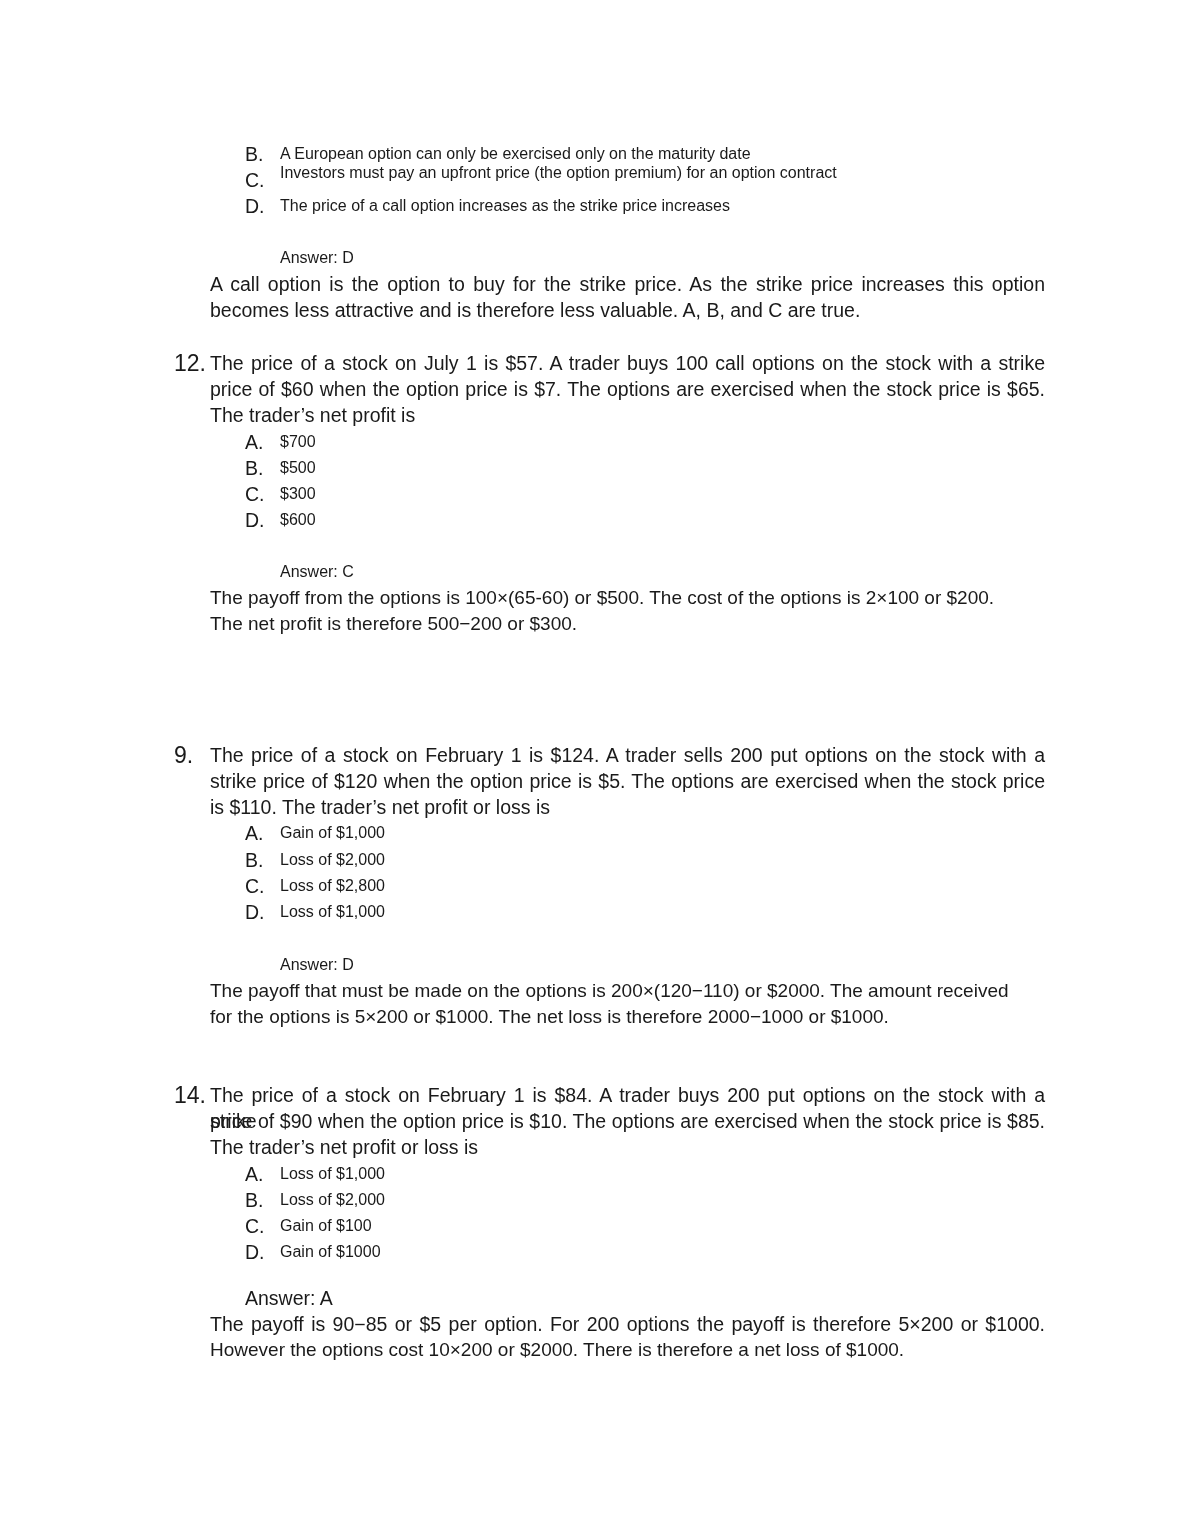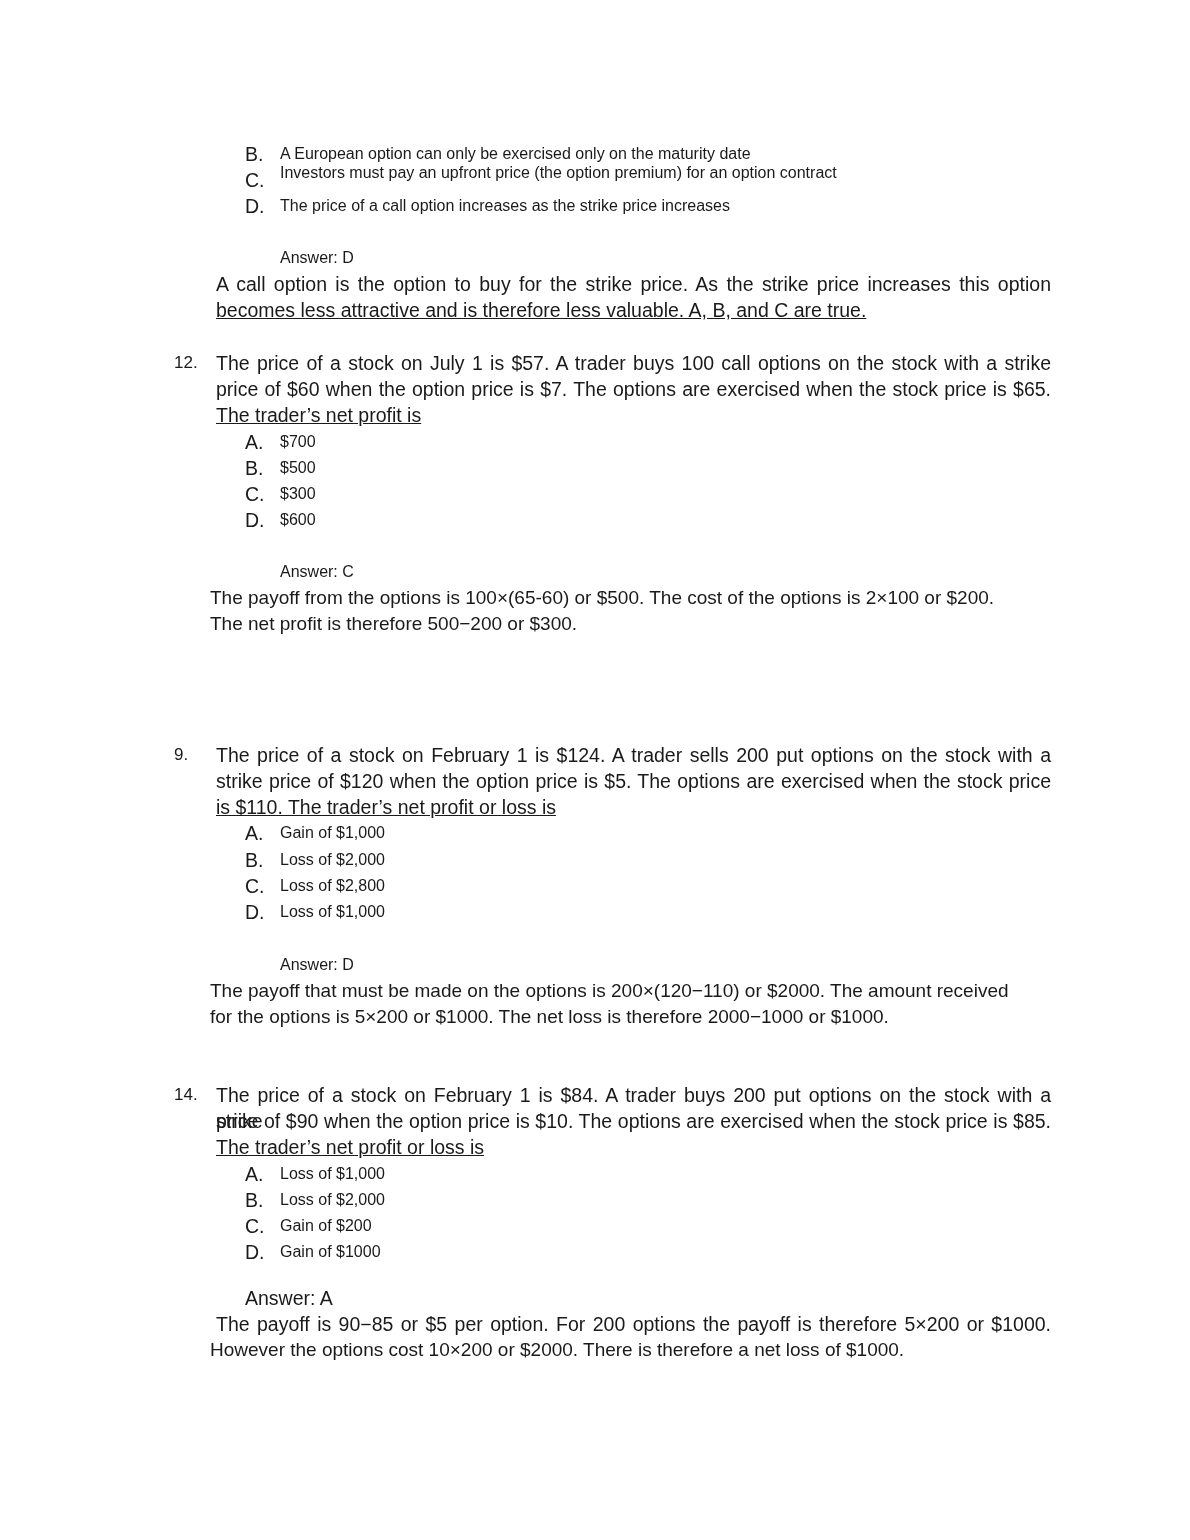--- a/index.html
+++ b/index.html
@@ -3,28 +3,27 @@
 <meta charset="utf-8">
 <style>
   html, body { margin: 0; padding: 0; background: #ffffff; }
   body {
     width: 1190px; height: 1540px; position: relative; overflow: hidden;
     font-family: "Liberation Sans", "DejaVu Sans", sans-serif;
     color: #1a1a1a;
   }
   .opt-letter { position: absolute; left: 245px; font-size: 19.5px; line-height: 26px; }
   .opt-text { position: absolute; left: 280px; font-size: 16px; line-height: 26px; white-space: nowrap; }
-  .qnum { position: absolute; left: 174px; font-size: 17px; line-height: 26px; }
+  .qnum { position: absolute; left: 174px; font-size: 23px; line-height: 26px; }
   .just {
     position: absolute; left: 210px; width: 835px;
     font-size: 19.5px; line-height: 26px; text-align: justify;
     text-align-last: justify;
-    margin-left: 6px;
   }
-  .just.last { text-align-last: left; text-decoration: underline; }
+  .just.last { text-align-last: left; }
   .plain { position: absolute; left: 210px; font-size: 19px; line-height: 26px; white-space: nowrap; }
 </style>
 </head>
 <body>
 
 <div>
   <span class="opt-letter" style="top:141px">B.</span>
   <span class="opt-text" style="top:141px">A European option can only be exercised only on the maturity date</span>
   <span class="opt-letter" style="top:167px">C.</span>
   <span class="opt-text" style="top:160px">Investors must pay an upfront price (the option premium) for an option contract</span>
@@ -80,20 +79,20 @@
   <span class="qnum" style="top:1082px">14.</span>
   <div class="just" style="top:1082px">The price of a stock on February 1 is $84. A trader buys 200 put options on the stock with a strike</div>
   <div class="just" style="top:1108px">price of $90 when the option price is $10. The options are exercised when the stock price is $85.</div>
   <div class="just last" style="top:1134px">The trader’s net profit or loss is</div>
 
   <span class="opt-letter" style="top:1161px">A.</span>
   <span class="opt-text" style="top:1161px">Loss of $1,000</span>
   <span class="opt-letter" style="top:1187px">B.</span>
   <span class="opt-text" style="top:1187px">Loss of $2,000</span>
   <span class="opt-letter" style="top:1213px">C.</span>
-  <span class="opt-text" style="top:1213px">Gain of $200</span>
+  <span class="opt-text" style="top:1213px">Gain of $100</span>
   <span class="opt-letter" style="top:1239px">D.</span>
   <span class="opt-text" style="top:1239px">Gain of $1000</span>
 
   <span class="opt-letter" style="top:1285px">Answer: A</span>
   <div class="just" style="top:1311px">The payoff is 90−85 or $5 per option. For 200 options the payoff is therefore 5×200 or $1000.</div>
   <span class="plain" style="top:1337px">However the options cost 10×200 or $2000. There is therefore a net loss of $1000.</span>
 </div>
 
 </body></html>

